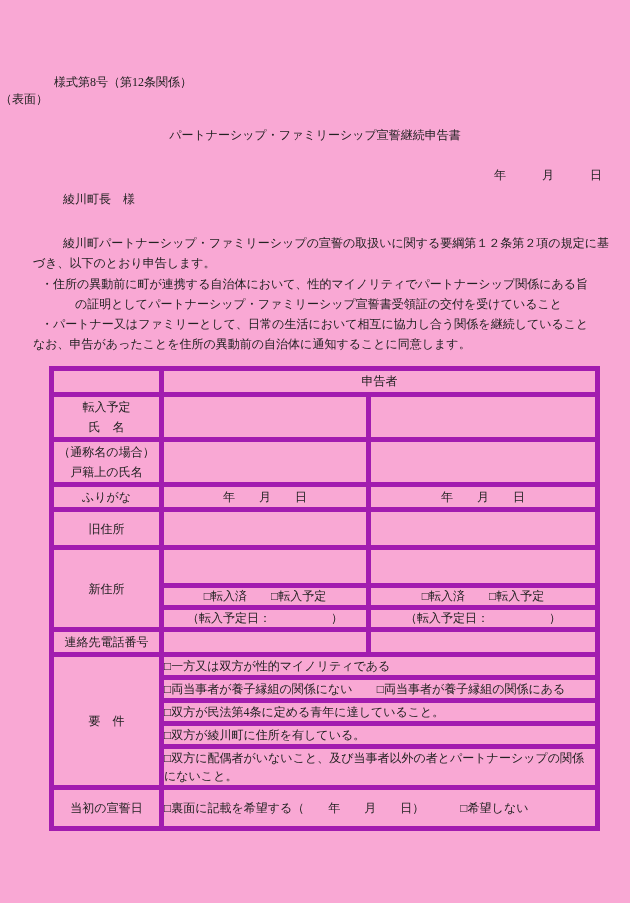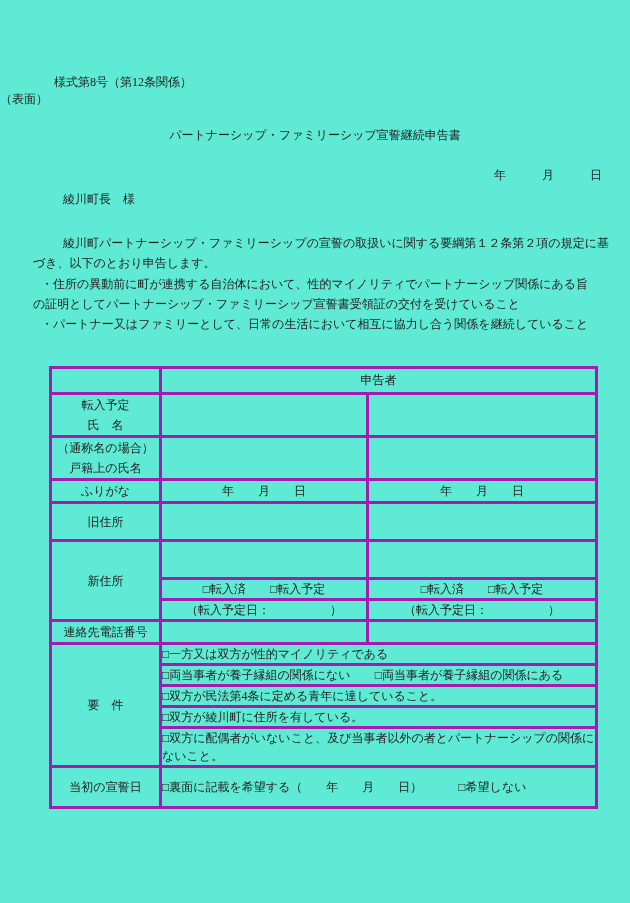--- a/index.html
+++ b/index.html
@@ -1,51 +1,51 @@
 <!DOCTYPE html>
 <html lang="ja"><head>
 <meta charset="utf-8">
 <style>
   * { box-sizing: border-box; }
   html, body { margin: 0; padding: 0; background: #ffffff; }
   .page {
     position: relative;
     width: 630px;
     height: 903px;
-    background: #5eead4;
+    background: #f9a8d4;
     font-family: "Liberation Serif", "DejaVu Serif", serif;
     color: #222222;
     font-size: 12px;
     overflow: hidden;
   }
   .form-number { position: absolute; left: 54px; top: 74px; }
   .face-label  { position: absolute; left: 0; top: 91px; width: 100%; text-align: left; }
   .doc-title   { position: absolute; left: 0; top: 127px; width: 100%; text-align: center; font-size: 12px; }
   .date-line   { position: absolute; right: 28px; top: 167px; text-align: right; }
   .addressee   { position: absolute; left: 63px; top: 191px; }
 
   .body-text { position: absolute; left: 33px; top: 233px; width: 575px; }
   .body-text .bline { height: 20.3px; line-height: 20.3px; white-space: nowrap; font-family: Liberation Serif, serif; }
   .ind1 { margin-left: 30px; }
   .ind2 { margin-left: 8px; }
-  .ind3 { }
+  .ind3 { margin-left: 42px; }
 
   table.form {
     position: absolute;
     left: 49px;
     top: 366px;
     width: 546px;
     border-collapse: collapse;
     table-layout: fixed;
     border: 2px solid #4a4a4a;
     font-size: 12px;
     color: #222222;
   }
   table.form td {
-    border: 3px solid #a21caf;
+    border: 5px solid #a21caf;
     padding: 0;
     vertical-align: middle;
     overflow: hidden;
   }
   td.lbl { text-align: center; line-height: 20px; }
   td.ctr { text-align: center; }
   td.opt { text-align: left; padding: 0 4px 0 6px; line-height: 18px; }
   td.oath { text-align: left; padding-left: 12px; margin-top: 24px; }
 </style>
 </head>
@@ -58,20 +58,21 @@
   <div class="doc-title">パートナーシップ・ファミリーシップ宣誓継続申告書</div>
   <div class="date-line">年　　　月　　　日</div>
   <div class="addressee">綾川町長　様</div>
 
   <div class="body-text">
     <div class="bline ind1">綾川町パートナーシップ・ファミリーシップの宣誓の取扱いに関する要綱第１２条第２項の規定に基</div>
     <div class="bline">づき、以下のとおり申告します。</div>
     <div class="bline ind2">・住所の異動前に町が連携する自治体において、性的マイノリティでパートナーシップ関係にある旨</div>
     <div class="bline ind3">の証明としてパートナーシップ・ファミリーシップ宣誓書受領証の交付を受けていること</div>
     <div class="bline ind2">・パートナー又はファミリーとして、日常の生活において相互に協力し合う関係を継続していること</div>
+    <div class="bline">なお、申告があったことを住所の異動前の自治体に通知することに同意します。</div>
   </div>
 
   <table class="form">
     <colgroup>
       <col style="width:110px">
       <col style="width:207px">
       <col style="width:229px">
     </colgroup>
     <tbody>
         <tr style="height:26px">

